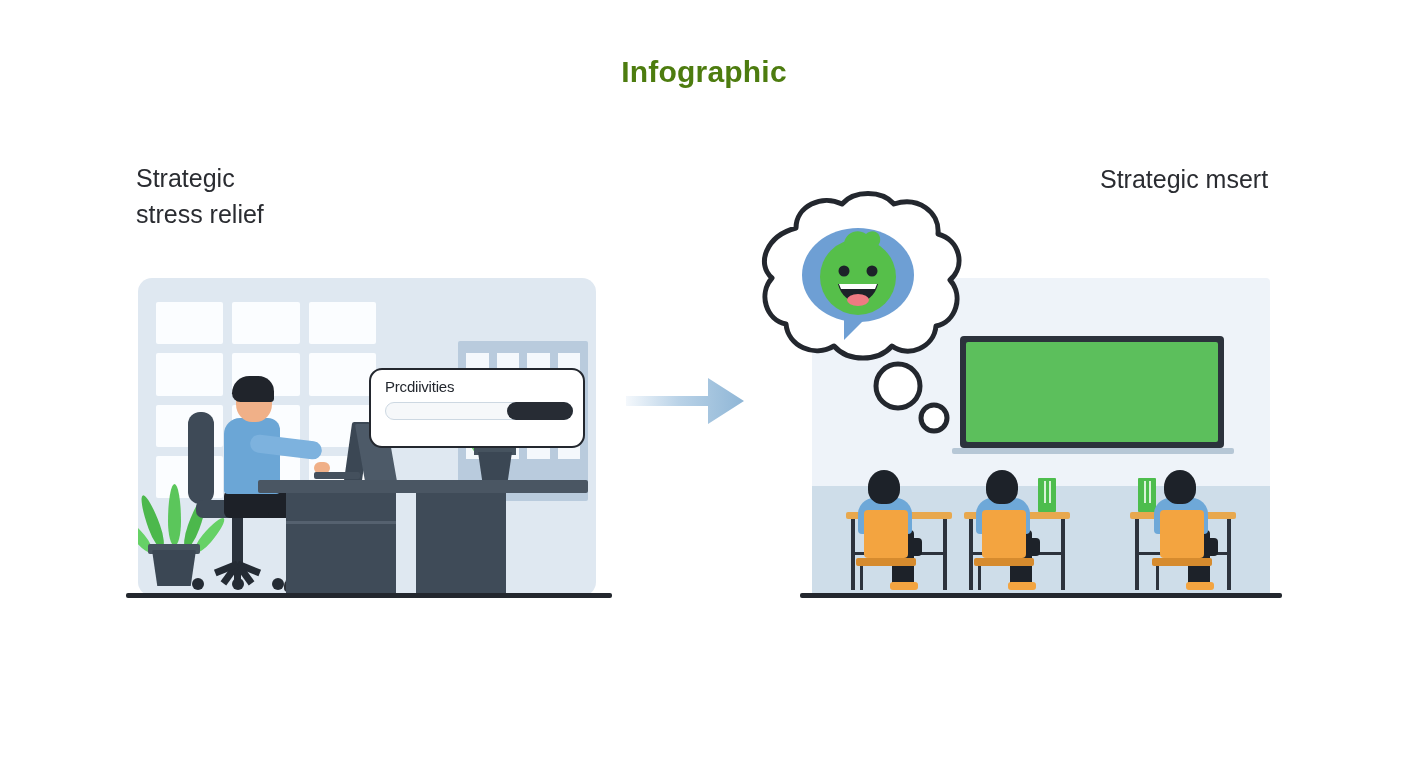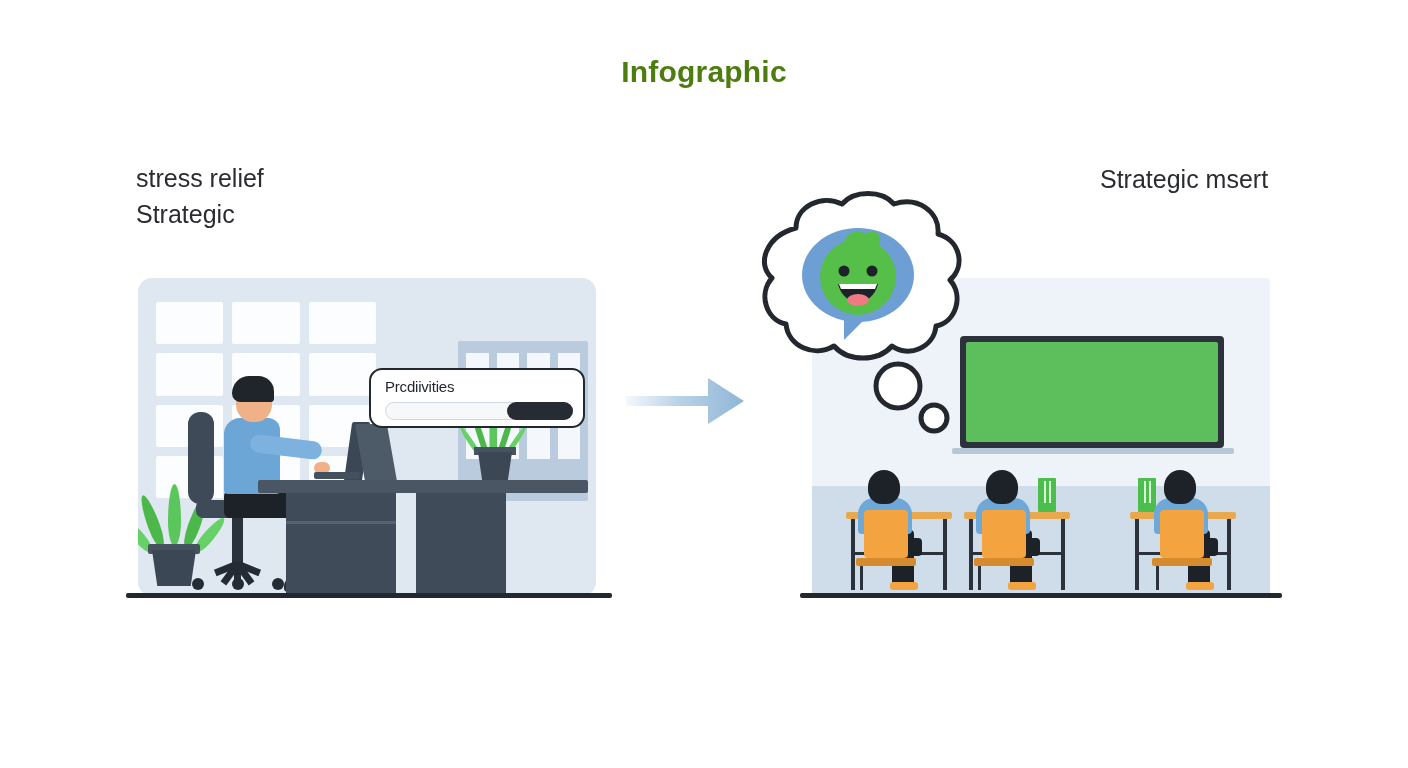--- a/index.html
+++ b/index.html
@@ -299,21 +299,21 @@
     position: absolute;
     background: #5bc65b;
     border-radius: 50% 50% 2px 2px;
     transform-origin: 50% 100%;
   }
 
   
   #progress-card {
     position: absolute;
     left: 369px;  top: 368px;
-    width: 216px; height: 60px;
+    width: 216px; height: 80px;
     background: #ffffff;
     border: 2.5px solid #23272e;
     border-radius: 13px;
     box-sizing: border-box;
     padding: 8px 28px 0 14px;
     z-index: 5;
   }
   #progress-card .card-label {
     font-size: 15px;
     color: #23272e;
@@ -501,22 +501,22 @@
   }
   #baseline-left  { left: 126px; top: 593px; width: 486px; }
   #baseline-right { left: 800px; top: 593px; width: 482px; }
 </style>
 </head>
 <body>
 
 <div class="page-title">Infographic</div>
 
 <div class="caption caption-left">
+  <div>Strategic</div>
   <div>stress relief</div>
-  <div>Strategic</div>
 </div>
 <div class="caption caption-right">Strategic msert</div>
 
 <div class="scene" id="scene-office">
 
   <div class="office-window">
     <div class="pane"></div>
     <div class="pane"></div>
     <div class="pane"></div>
     <div class="pane"></div>

